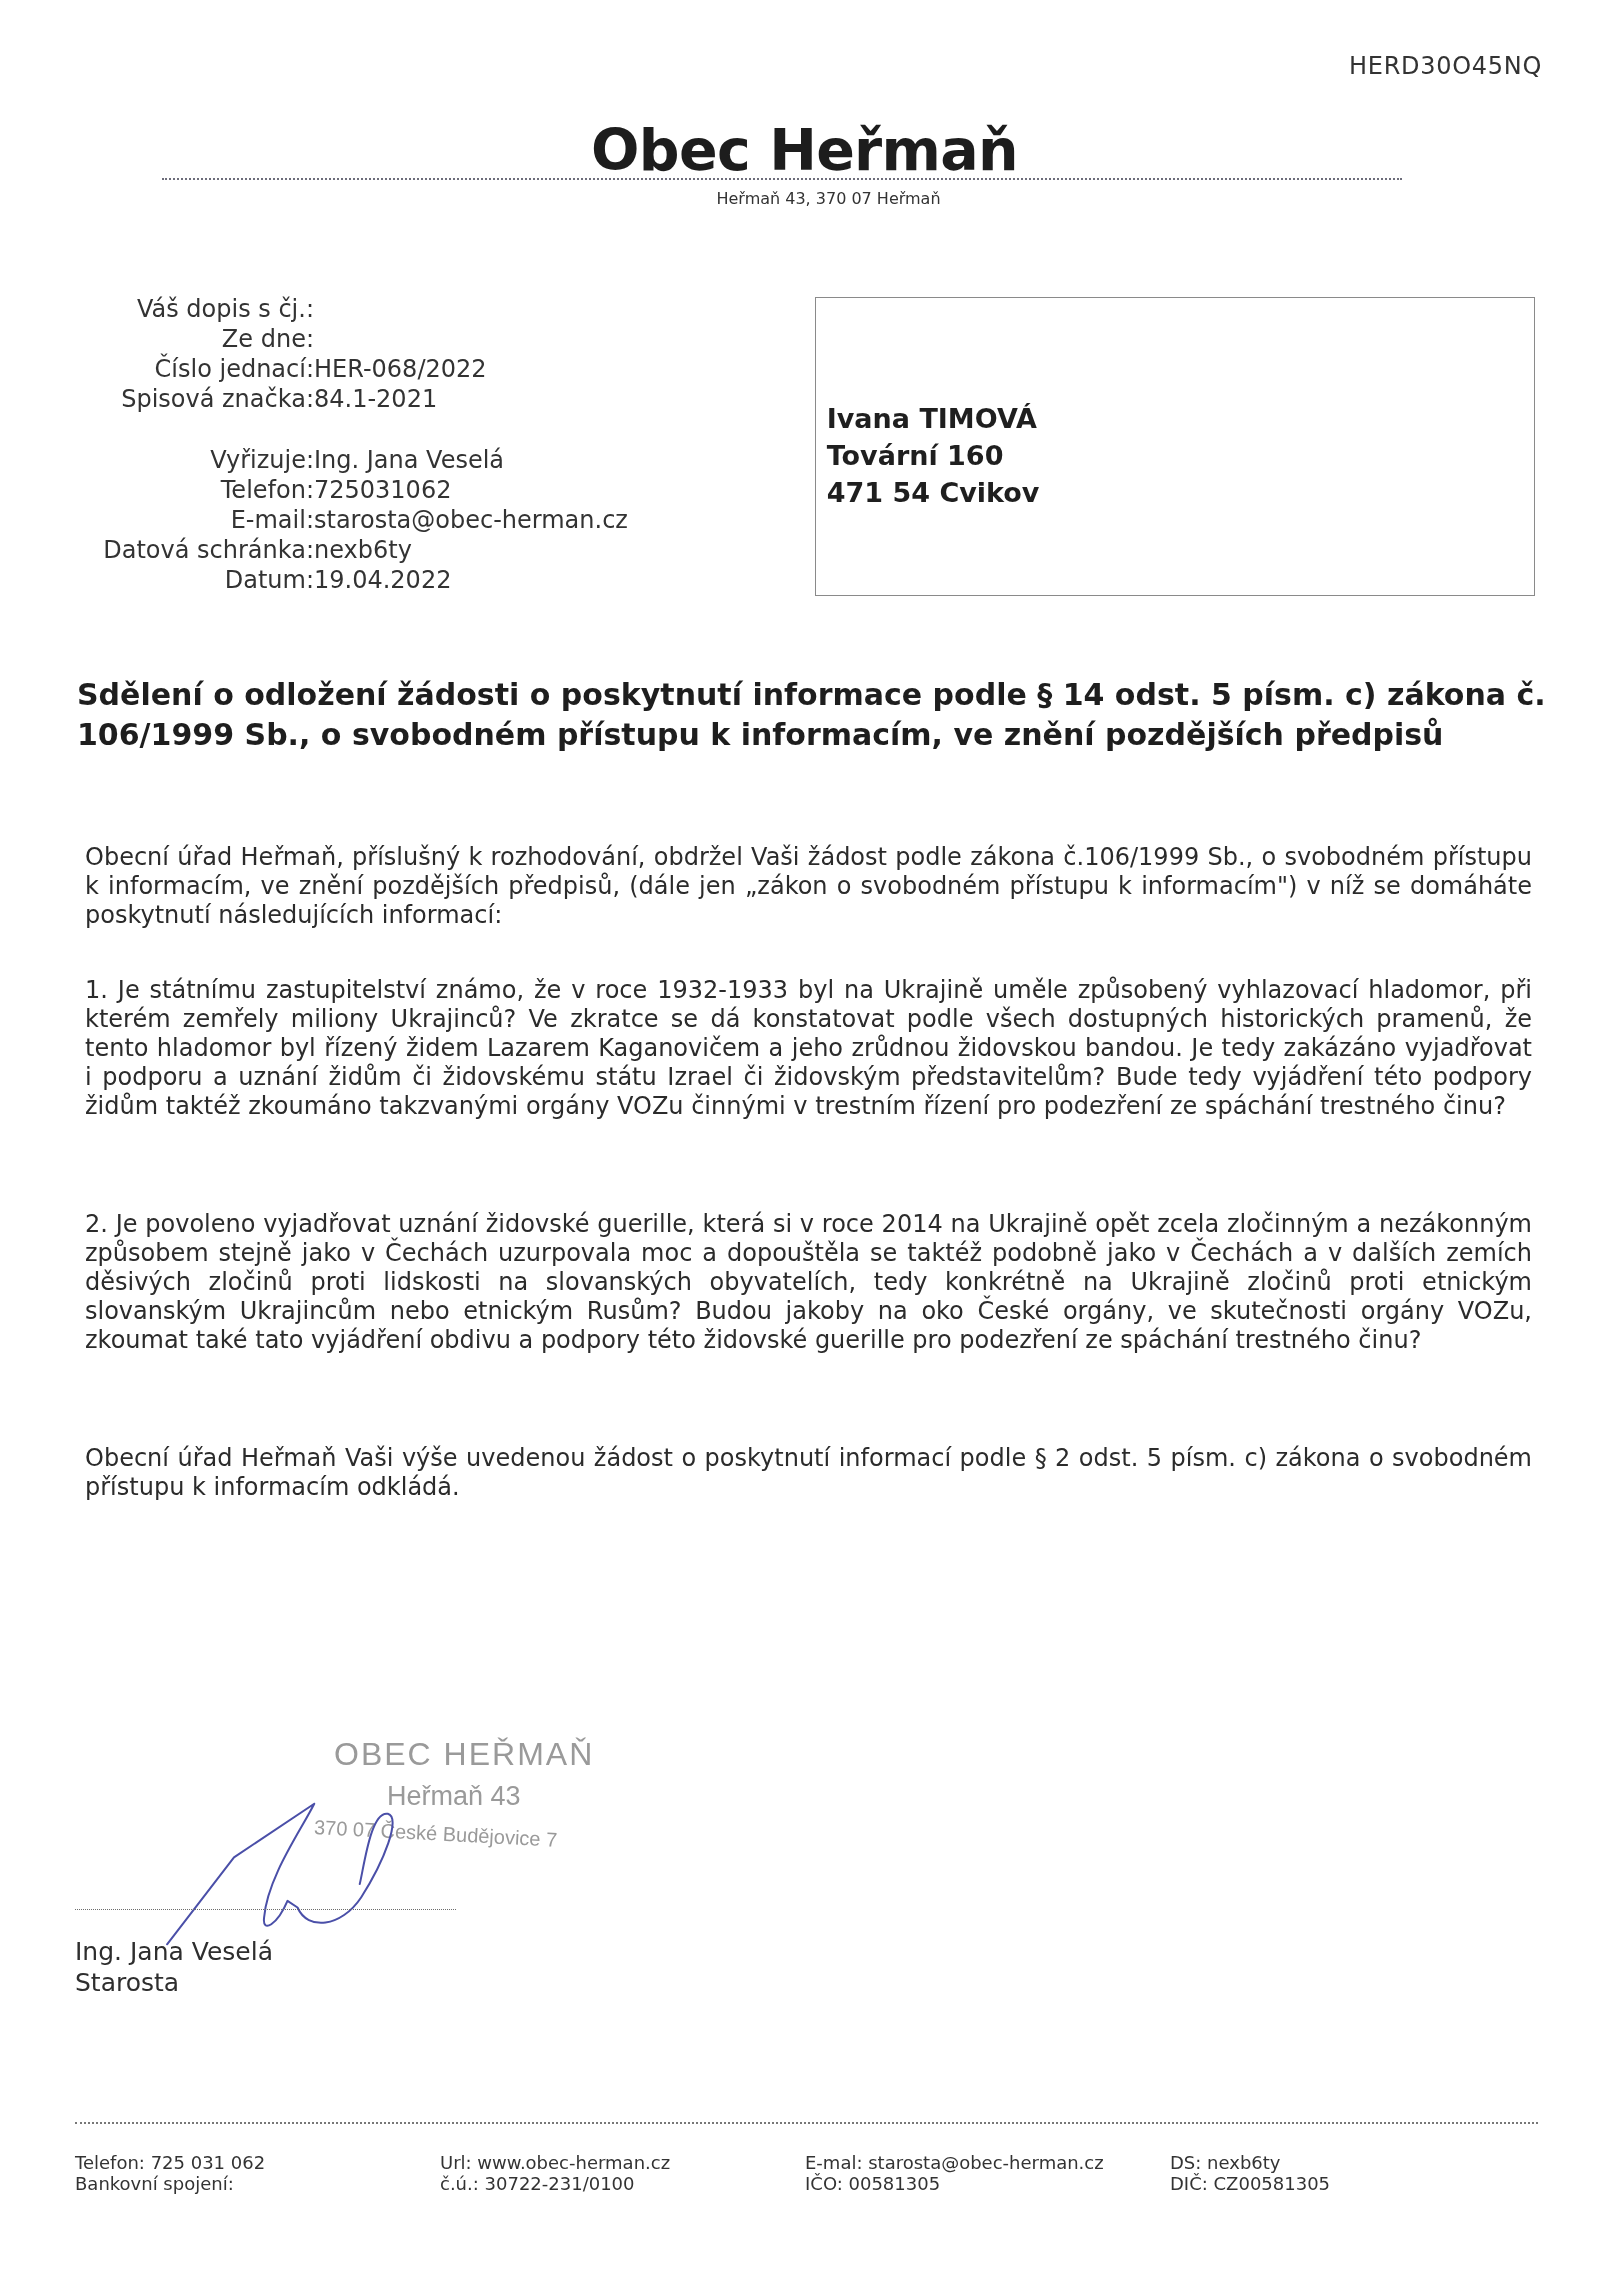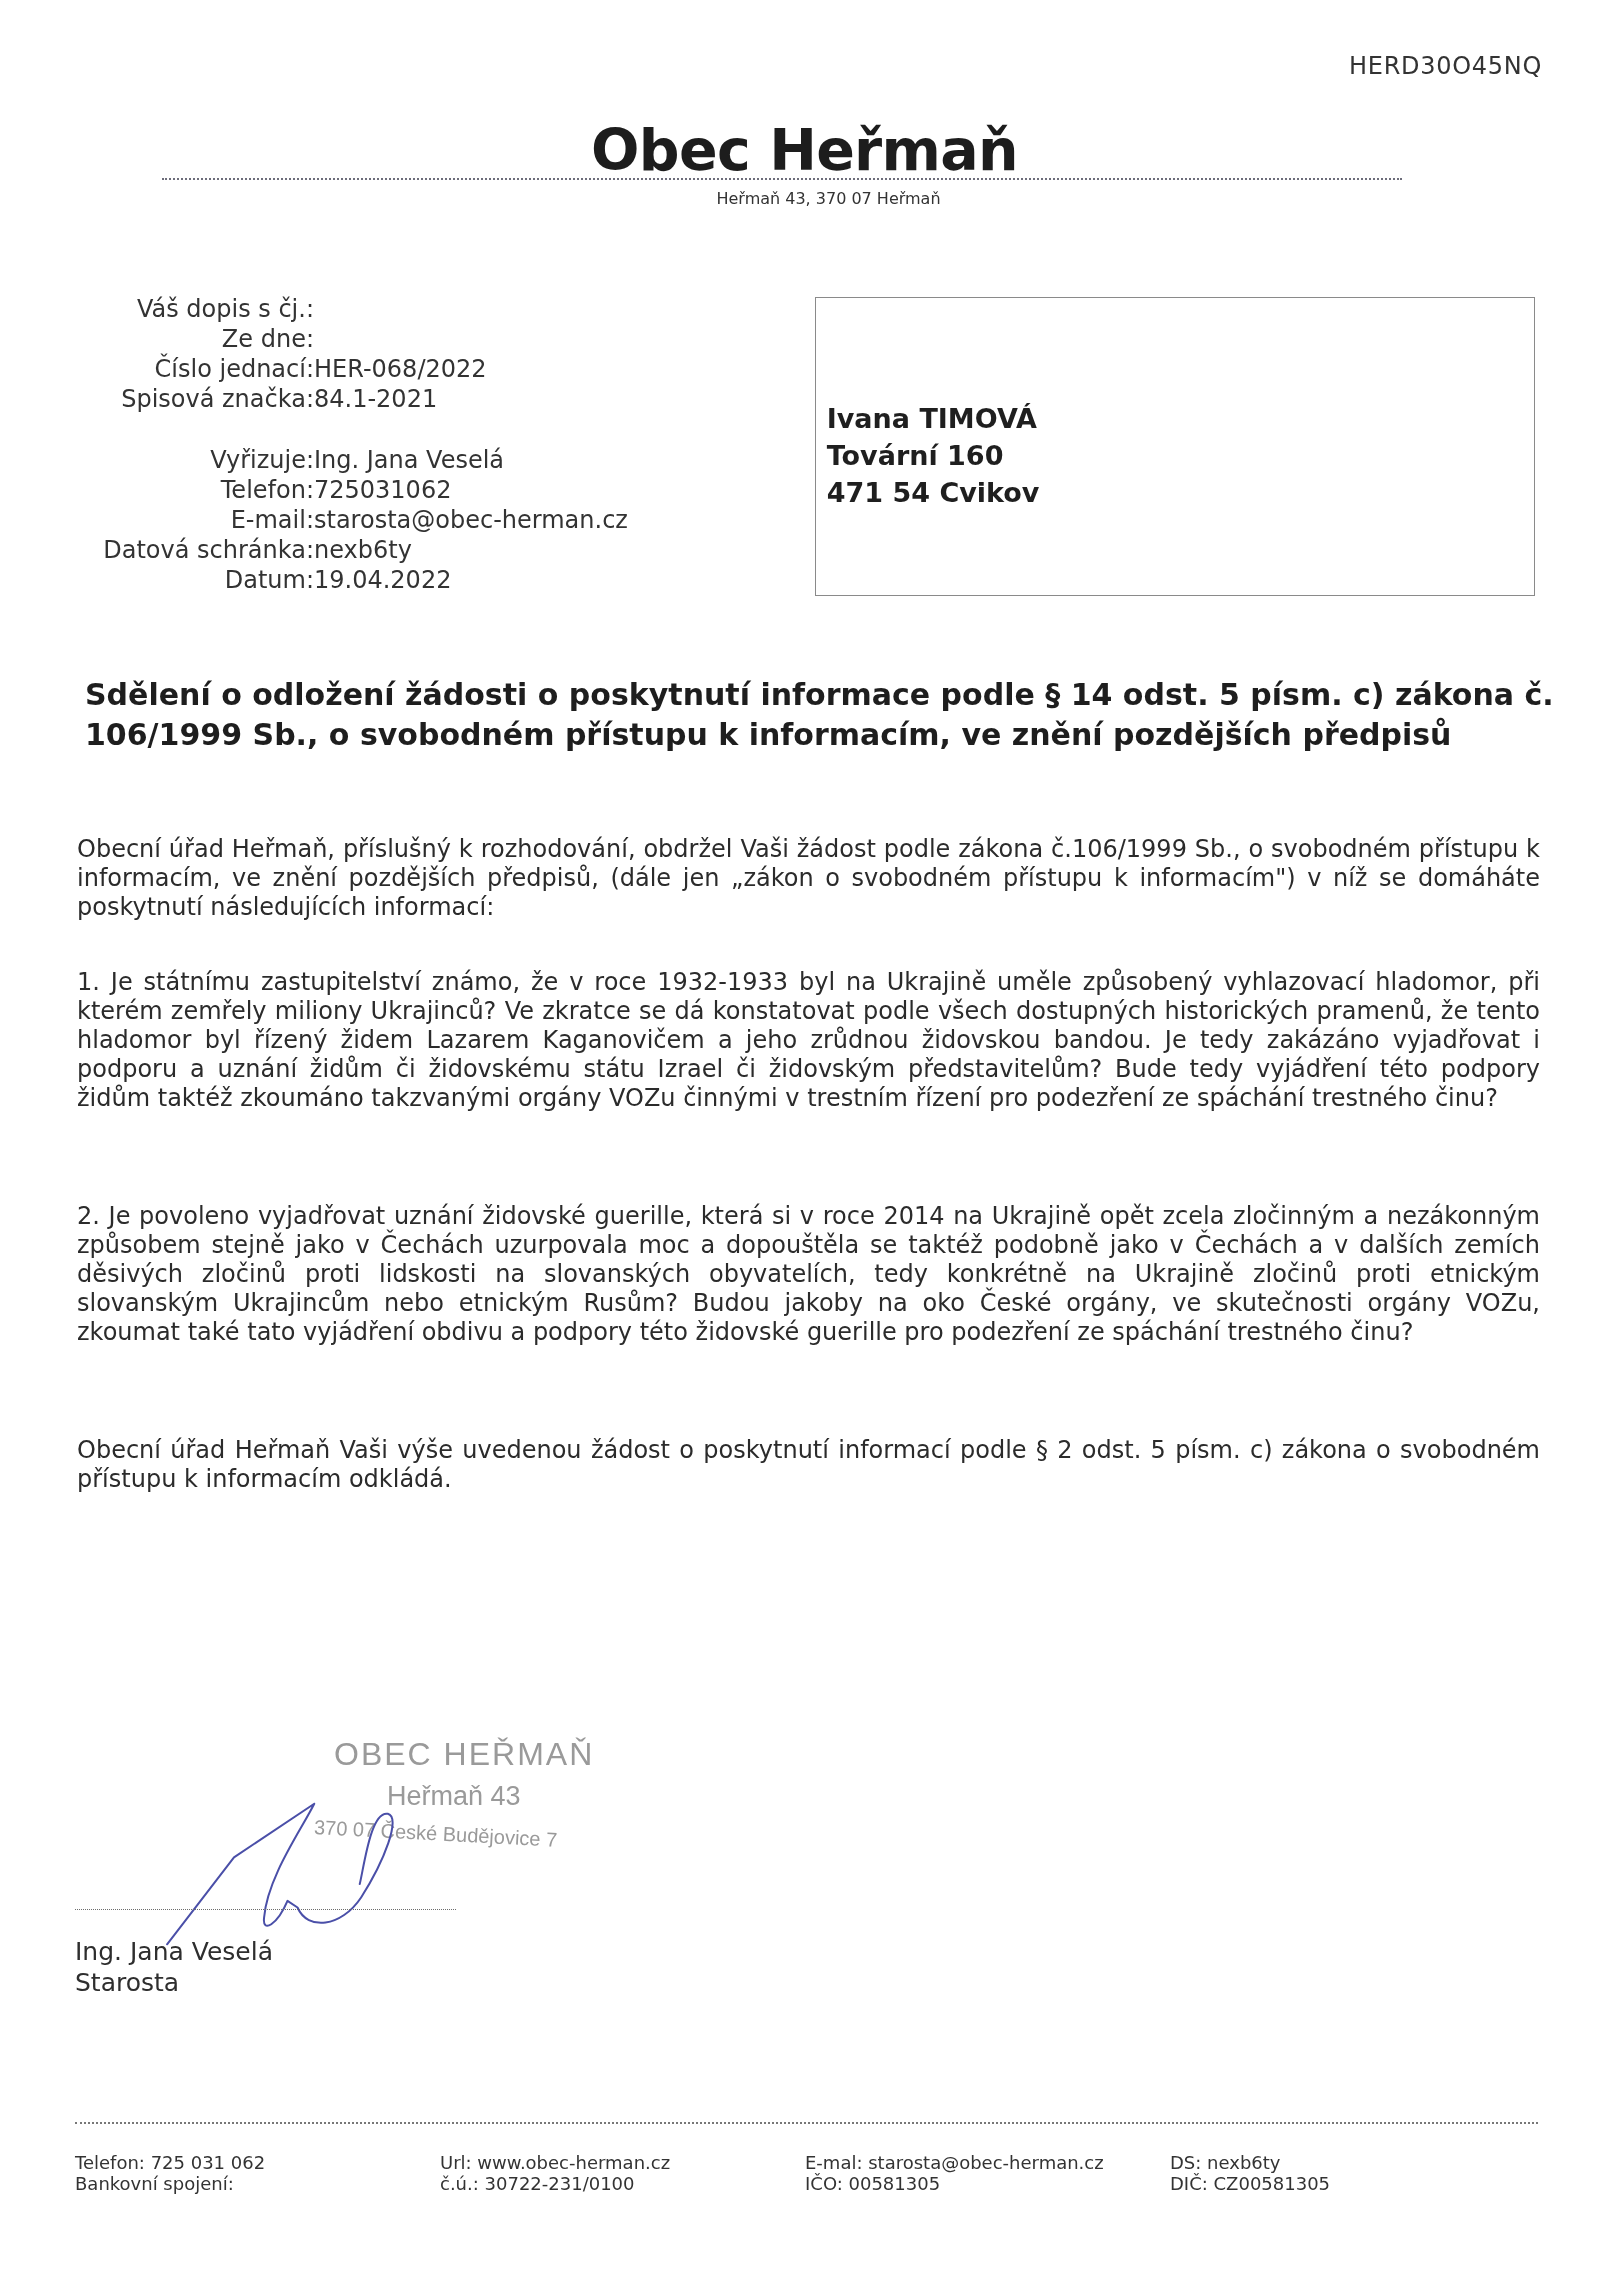--- a/index.html
+++ b/index.html
@@ -40,32 +40,32 @@
     left: 815px; top: 297px; width: 720px; height: 299px;
     border: 1.3px solid #8a8a8a; box-sizing: border-box;
   }
   .recipient-lines {
     position: absolute; left: 10.7px; top: 102px;
     font-size: 27px; font-weight: bold; line-height: 37px; color: #1f1f1f;
   }
 
   .subject {
     left: 77px; top: 675px; width: 1469px;
-    font-size: 30px; font-weight: bold; line-height: 40px; color: #1e1e1e; margin-left: 8px;
+    font-size: 30px; font-weight: bold; line-height: 40px; color: #1e1e1e;
   }
 
   .body-text {
     left: 77px; width: 1463px;
     font-size: 24px; line-height: 29px; text-align: justify; color: #2b2b2b;
   }
   .p-intro { top: 835px; }
   .p-one { top: 968px; }
   .p-two { top: 1202px; }
   .p-three { top: 1436px; }
-  .body-text p { margin: 0; }
+  .body-text p { margin: 8px; }
 
   .stamp {
     left: 314px; top: 1736px; width: 334px; height: 167px;
     color: #9a9a9a; font-family: "Liberation Sans", sans-serif;
   }
   .stamp-l1 { position: absolute; left: 20px; top: 0px; font-size: 32px; letter-spacing: 2px; }
   .stamp-l2 { position: absolute; left: 73px; top: 45px; font-size: 27px; }
   .stamp-l3 { position: absolute; left: 0px; top: 80px; font-size: 20px; transform: rotate(3deg); transform-origin: left; }
 
   .signature-svg { left: 147px; top: 1777px; width: 281px; height: 174px; }

